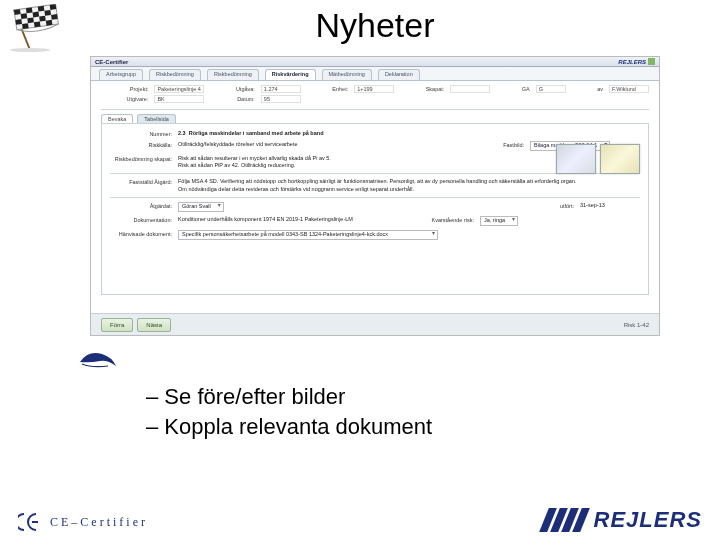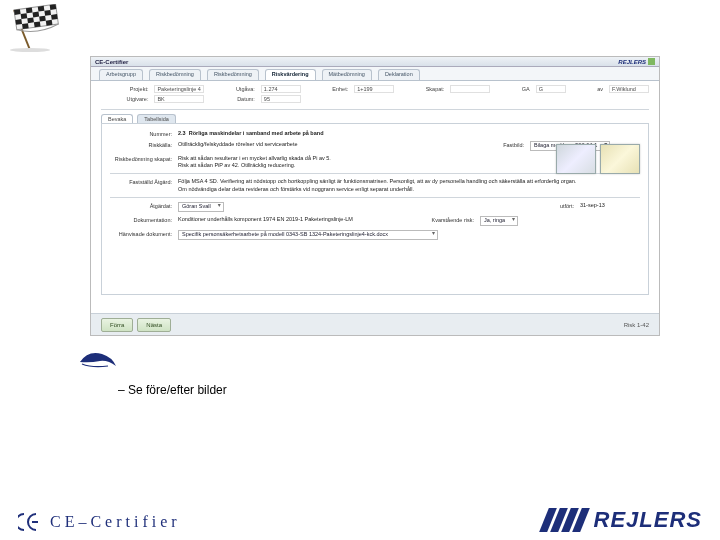--- a/index.html
+++ b/index.html
@@ -43,27 +43,27 @@
   .btns { display:flex; gap:4px;}
   .btn { border:1px solid #9fae96; background:linear-gradient(#e9f3e2,#cfe3c4); color:#2e4a1f; font-size:6px; padding:2px 8px; height:14px; display:flex; align-items:center; border-radius:2px;}
   .pagetxt { font-size:6px; color:#555;}
 
   
   .content { position:absolute; left: 78px; top: 346px; right: 40px; }
   .bullet-row { display:flex; align-items:center; gap:14px; margin-bottom:6px;}
   .bullet-icon svg { width:40px; height:26px; }
   .b1-text { font-size:24px; font-weight:bold; color:#000; letter-spacing:0.2px;}
   .b1-text .dot { margin-right:10px; }
-  .sub { margin-left: 40px; font-size:12px; color:#000; line-height:1.35; }
+  .sub { margin-left: 68px; font-size:22px; color:#000; line-height:1.35; }
   .sub .dash { font-family: Arial; }
 
   
   .footer { position:absolute; bottom:8px; left:18px; right:18px; display:flex; justify-content:space-between; align-items:flex-end; }
   .ce-logo { display:flex; align-items:center; gap:4px; }
-  .ce-text { font-family: "Comic Sans MS", cursive; font-size:16px; color:#1f2f7a; }
+  .ce-text { font-family: "Comic Sans MS", cursive; font-size:12px; color:#1f2f7a; }
   .stripebar { display:flex; height:24px; align-items:center; }
   .stripes { display:flex; height:24px; margin-right:6px;}
   .stripes span { width:8px; height:24px; transform:skewX(-22deg); margin-right:3px;}
   .s1{background:#1d2e79}.s2{background:#1d2e79}.s3{background:#1d2e79}.s4{background:#1d2e79}
   .rejlers-big { font-style: italic; font-weight: 900; font-size: 22px; color:#1d2e79; letter-spacing:1px; font-family: Arial, sans-serif;}
 </style>
 </head>
 <body>
 
 <div class="slide">
@@ -88,20 +88,21 @@
               <rect x="36" y="10" width="6" height="5"></rect>
             <rect x="6" y="15" width="6" height="5"></rect>
               <rect x="18" y="15" width="6" height="5"></rect>
               <rect x="30" y="15" width="6" height="5"></rect>
           </g>
           <path d="M0 20 Q 21 28 42 20" fill="none" stroke="#999"></path>
         </g>
         <ellipse cx="30" cy="46" rx="20" ry="2" fill="#ddd"></ellipse>
       </svg>
     </div>
+    <div class="title">Nyheter</div>
     <div style="width:60px"></div>
   </div>
 
   <div class="app-frame">
     <div class="topbar">
       <span class="left">CE-Certifier</span>
       <span class="right">
         <span class="rej-small">REJLERS</span>
         <span class="sq"></span>
       </span>
@@ -198,20 +199,21 @@
   <div class="content">
     <div class="bullet-row">
       <div class="bullet-icon">
         <svg viewBox="0 0 40 26">
             <path d="M2 16 Q 10 4 24 8 Q 34 11 38 20 Q 30 14 22 15 Q 12 17 2 16 Z" fill="#1d2e79"></path>
             <path d="M4 18 Q 14 22 30 20" stroke="#1d2e79" stroke-width="1.2" fill="none"></path>
           </svg>
       </div>
     </div>
     <div class="sub"><span class="dash">–&nbsp;</span><span>Se före/efter bilder</span></div>
+    <div class="sub"><span class="dash">–&nbsp;</span><span>Koppla relevanta dokument</span></div>
   </div>
 
   <div class="footer">
     <div class="ce-logo">
       <svg width="28" height="20" viewBox="0 0 28 20">
           <path d="M6 2 A8 8 0 0 0 6 18" stroke="#1f2f7a" stroke-width="2" fill="none"></path>
           <path d="M18 2 A8 8 0 0 0 18 18 M14 10 L20 10" stroke="#1f2f7a" stroke-width="2" fill="none"></path>
         </svg>
       <span class="ce-text">C E – C e r t i f i e r</span>
     </div>

